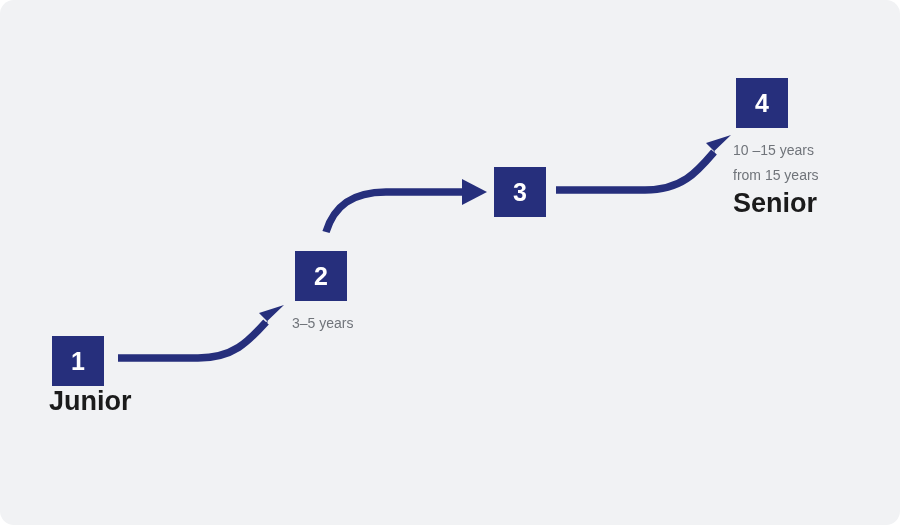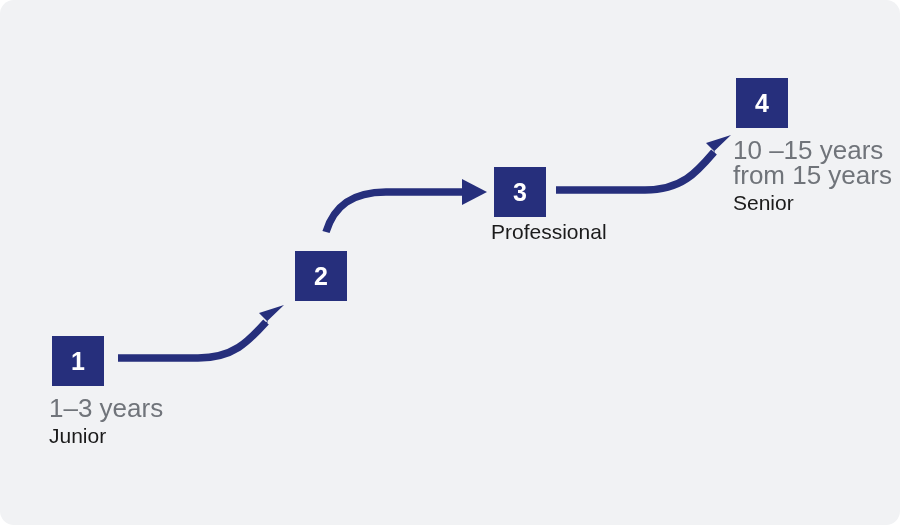--- a/index.html
+++ b/index.html
@@ -42,29 +42,29 @@
     align-items: center;
     justify-content: center;
     color: #ffffff;
     font-size: 25px;
     font-weight: bold;
     line-height: 1;
     letter-spacing: 0px;
   }
   .years {
     color: #70747a;
-    font-size: 26px;
+    font-size: 14px;
     line-height: 25px;
     white-space: pre;
     margin-top: 10px;
   }
   .title {
     color: #1b1b1b;
-    font-size: 21px;
-    font-weight: normal;
+    font-size: 27px;
+    font-weight: bold;
     line-height: 26px;
     white-space: pre;
     margin-top: 2px;
   }
   
   #step-1 { left: 52px;  top: 336px; }
   #step-2 { left: 295px; top: 251px; }
   #step-3 { left: 494px; top: 167px; }
   #step-4 { left: 736px; top: 78px;  }
 
@@ -95,35 +95,34 @@
     <g>
       <path d="M 556 190 L 645 190 C 682 190 697 172 714 152" stroke="#262f7c" stroke-width="7.5" fill="none" stroke-linecap="butt"></path>
       <path d="M 731 135 L 706 143 L 715 152 L 705 160 Z" fill="#262f7c"></path>
     </g>
   </svg>
 
   <div class="step" id="step-1">
     <div class="num-box">
       <span>1</span>
     </div>
-    <div class="years">1–3 years</div>
     <div class="title">Junior</div>
   </div>
 
   <div class="step" id="step-2">
     <div class="num-box">
       <span>2</span>
     </div>
+    <div class="years">3–5 years</div>
   </div>
 
   <div class="step" id="step-3">
     <div class="num-box">
       <span>3</span>
     </div>
-    <div class="title">Professional</div>
   </div>
 
   <div class="step" id="step-4">
     <div class="num-box">
       <span>4</span>
     </div>
     <div class="years">10 –15 years
 from 15 years</div>
     <div class="title">Senior</div>
   </div>

